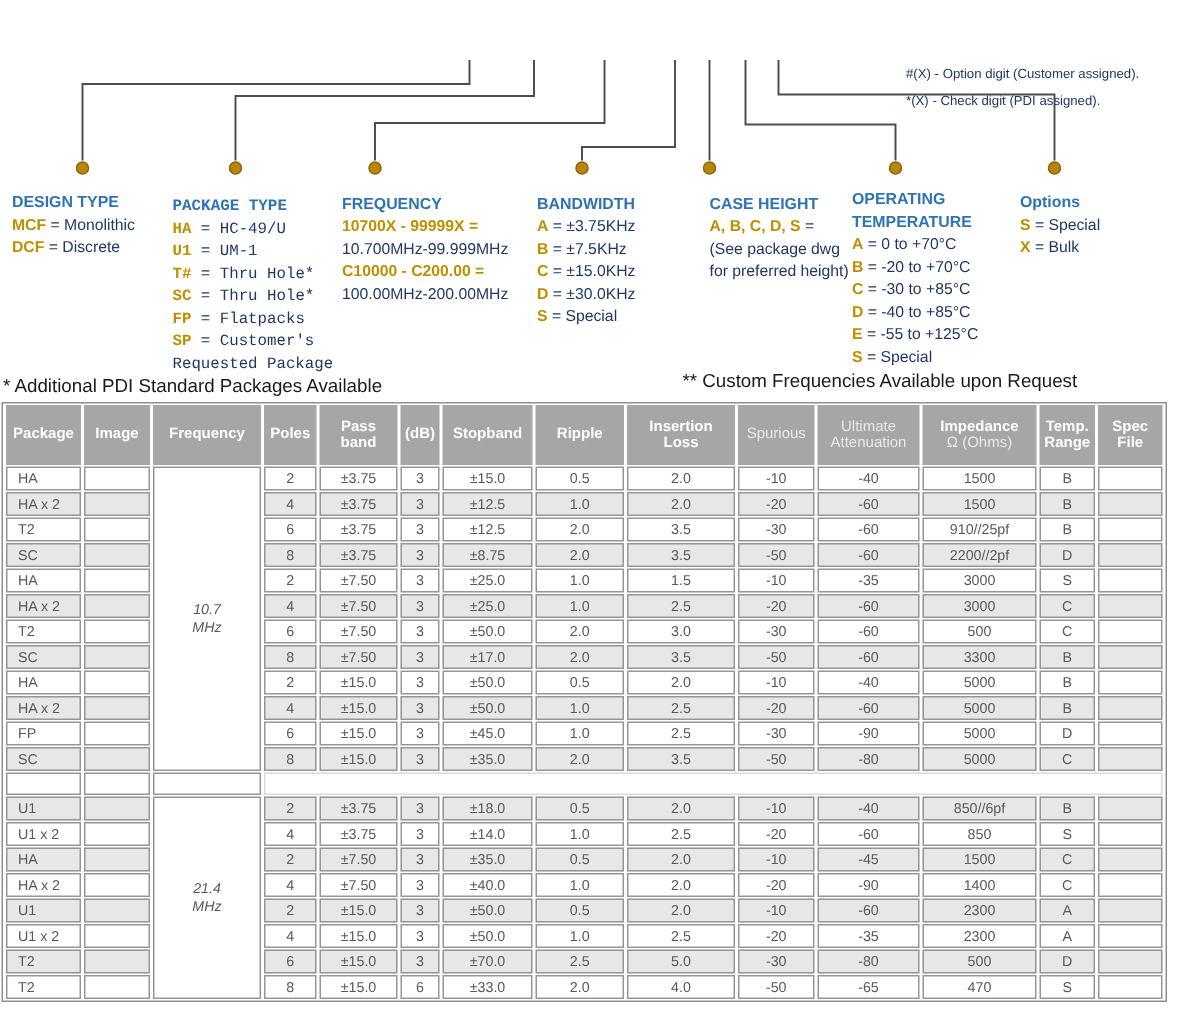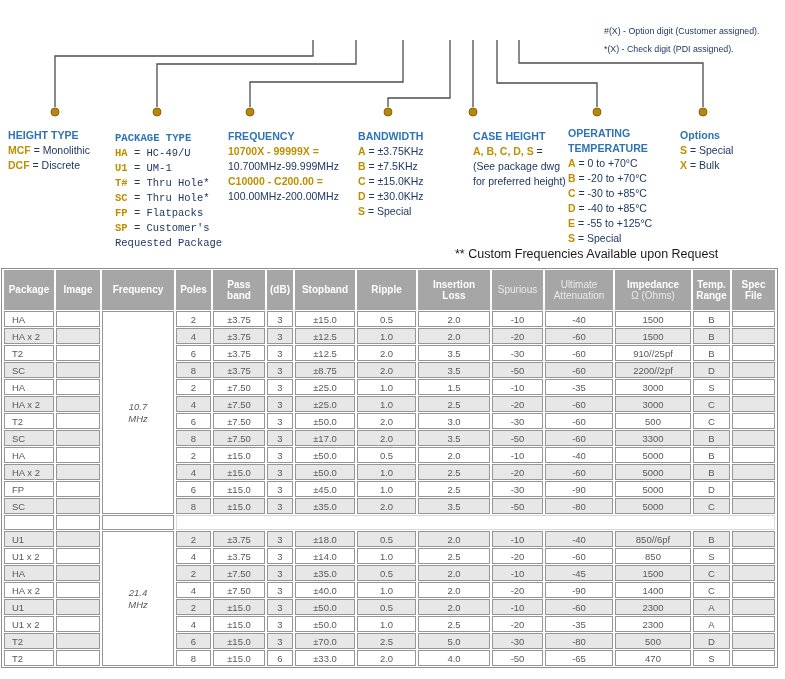--- a/index.html
+++ b/index.html
@@ -9,21 +9,21 @@
   }
   *{margin:0;padding:0;box-sizing:border-box;}
   html,body{background:#fff;}
   .page{position:relative;width:785px;height:679px;background:#fff;overflow:hidden;
         font-family:"Liberation Sans",sans-serif;}
   .diagram{position:absolute;left:0;top:0;width:785px;height:248px;}
   .diagram svg{position:absolute;left:0;top:0;}
   .pn{position:absolute;left:268px;top:14px;white-space:nowrap;}
   .ex{font-size:13.5px;color:var(--gold);margin-right:6px;}
   .pnum{font-size:14.5px;font-weight:700;color:var(--pn-blue);letter-spacing:.2px;}
-  .notes{position:absolute;left:604px;top:22px;font-size:8.8px;color:var(--navy);line-height:18px;white-space:nowrap;}
+  .notes{position:absolute;left:604px;top:40px;font-size:8.8px;color:var(--navy);line-height:18px;white-space:nowrap;}
   .cat{position:absolute;font-size:10.5px;line-height:15px;white-space:nowrap;}
   .cat .title{color:var(--accent-blue);font-weight:700;font-size:10.6px;}
   .cat .code{color:var(--gold);font-weight:700;}
   .cat .val{color:var(--navy);}
   .footnote{position:absolute;font-size:12.5px;color:var(--footnote);white-space:nowrap;}
   .footnote-left{left:2px;top:250px;}
   .footnote-right{left:455px;top:247px;}
   table.spec-table{position:absolute;left:1px;top:268px;width:762px;table-layout:fixed;
       border-collapse:separate;border-spacing:2px 1px;background:#fff;border:1px solid #8f8f8f;}
   th{background:var(--header-bg);color:var(--header-text);font-size:10px;font-weight:700;
@@ -67,21 +67,21 @@
     </svg>
 
 
     <div class="notes">
       <div>#(X) - Option digit (Customer assigned).</div>
       <div>*(X) - Check digit (PDI assigned).</div>
     </div>
 
     <div id="categories">
         <div class="cat" style="left: 8px; top: 128px;">
-          <div class="title">HEIGHT TYPE</div>
+          <div class="title">DESIGN TYPE</div>
           <div><span class="code">MCF</span><span class="val"> = Monolithic</span></div>
           <div><span class="code">DCF</span><span class="val"> = Discrete</span></div>
         </div>
         <div class="cat" style="left: 115px; top: 131px; font-family: Liberation Mono, monospace;">
           <div class="title">PACKAGE TYPE</div>
           <div><span class="code">HA</span><span class="val"> = HC-49/U</span></div>
           <div><span class="code">U1</span><span class="val"> = UM-1</span></div>
           <div><span class="code">T#</span><span class="val"> = Thru Hole*</span></div>
           <div><span class="code">SC</span><span class="val"> = Thru Hole*</span></div>
           <div><span class="code">FP</span><span class="val"> = Flatpacks</span></div>
@@ -120,20 +120,21 @@
           <div><span class="code">S</span><span class="val"> = Special</span></div>
         </div>
         <div class="cat" style="left: 680px; top: 128px;">
           <div class="title">Options</div>
           <div><span class="code">S</span><span class="val"> = Special</span></div>
           <div><span class="code">X</span><span class="val"> = Bulk</span></div>
         </div>
       </div>
   </div>
 
+  <div class="footnote footnote-left">* Additional PDI Standard Packages Available</div>
   <div class="footnote footnote-right">** Custom Frequencies Available upon Request</div>
 
   <table class="spec-table">
     <colgroup>
       <col style="width:50px">
         <col style="width:44px">
         <col style="width:72px">
         <col style="width:35px">
       <col style="width:52px">
         <col style="width:26px">

